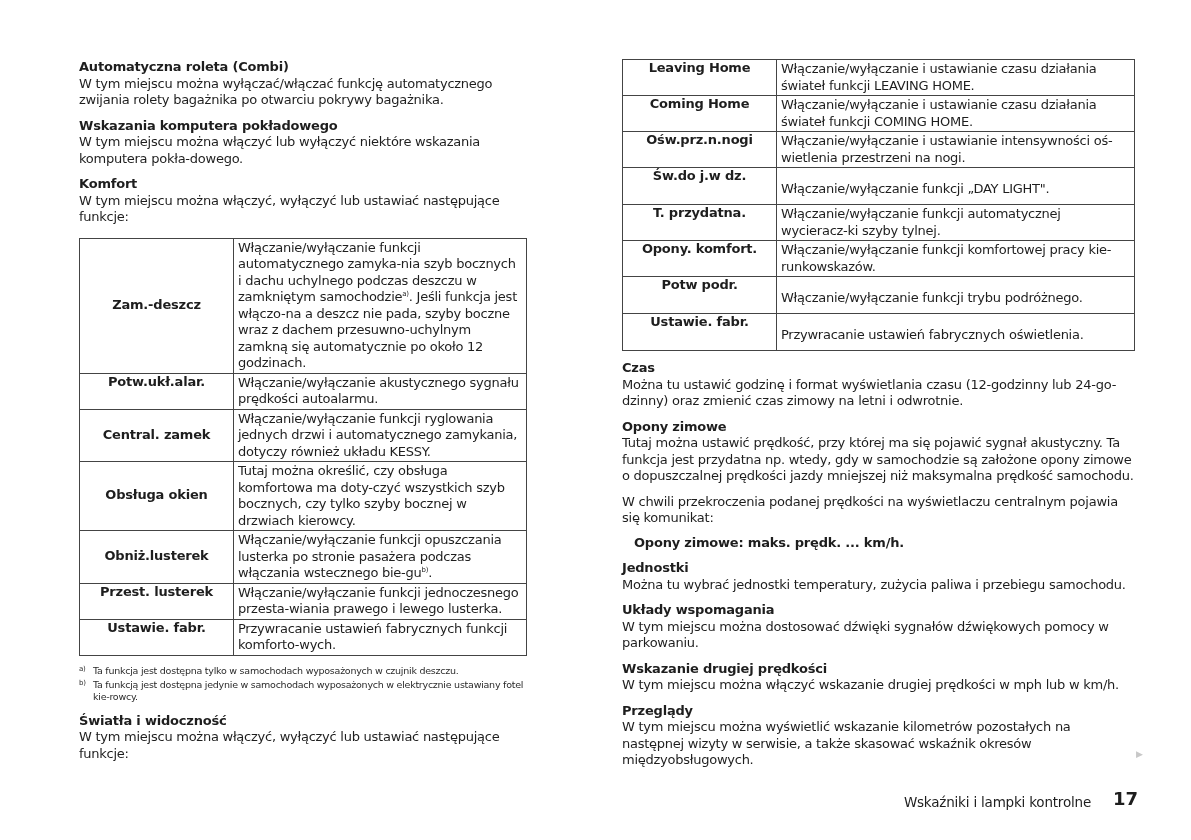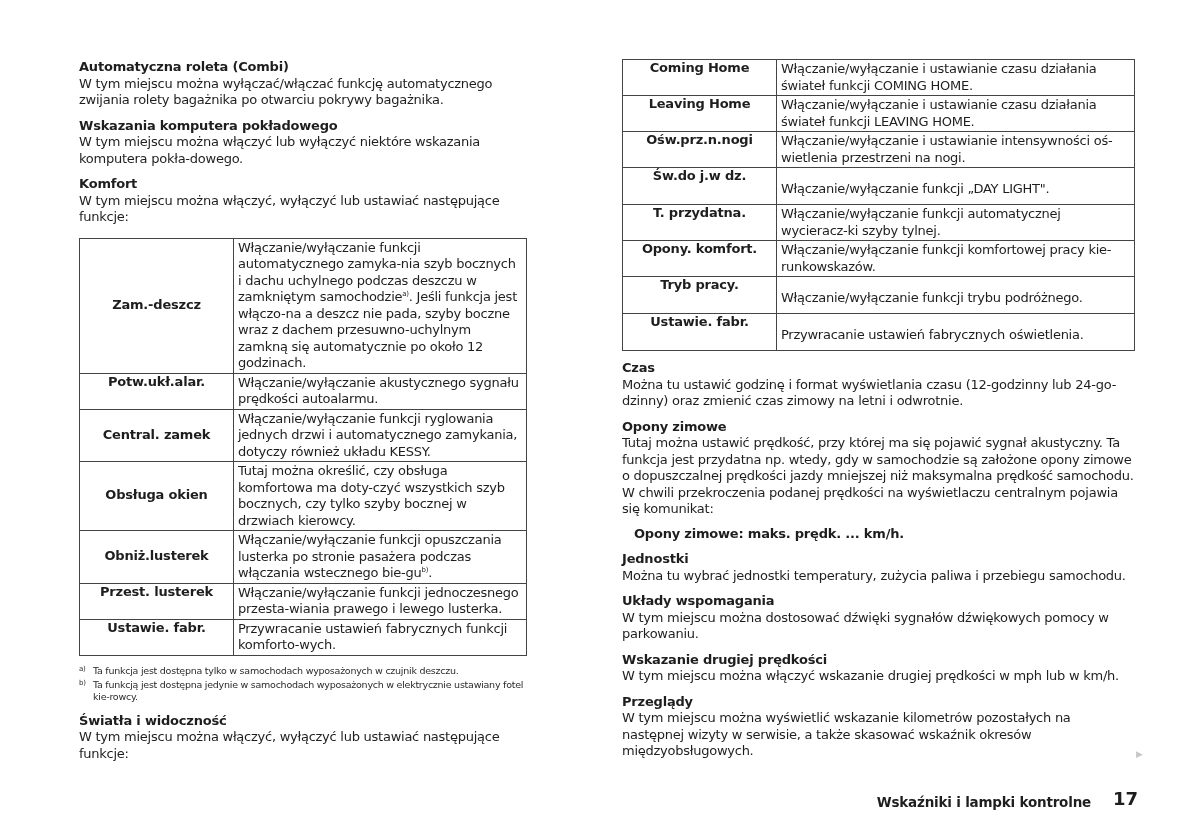--- a/index.html
+++ b/index.html
@@ -16,21 +16,21 @@
   .col-right { left: 622px; width: 513px; }
 
   .section { margin-bottom: 9px; }
   .section h3 {
     font-size: 13px;
     font-weight: bold;
     line-height: 16.5px;
     letter-spacing: -0.2px;
   }
   .section p { letter-spacing: -0.25px; }
-  .section p + p { }
+  .section p + p { margin-top: 9px; }
   .section .message {
     font-weight: bold;
     margin-top: 8px;
     padding-left: 12px;
     letter-spacing: -0.2px;
   }
 
   table.settings {
     width: 100%;
     border-collapse: collapse;
@@ -84,21 +84,21 @@
     color: #c8c8c8;
   }
   .footer {
     position: absolute;
     top: 791px;
     left: 880px;
     width: 260px;
     text-align: right;
   }
   .footer .chapter {
-    font-weight: bold;
+    font-weight: normal;
     font-size: 13.5px;
     letter-spacing: -0.2px;
     position: absolute;
     right: 49px;
     top: 3px;
     white-space: nowrap;
   }
   .footer .pagenum {
     font-weight: bold;
     font-size: 18px;
@@ -175,45 +175,45 @@
     <h3>Światła i widoczność</h3>
     <p>W tym miejscu można włączyć, wyłączyć lub ustawiać następujące funkcje:</p>
   </div>
 </div>
 
 <div class="col col-right">
 
   <table class="settings" style="margin-top:0">
     <tbody>
         <tr>
+      <td class="label top">Leaving Home</td>
+      <td class="desc">Włączanie/wyłączanie i ustawianie czasu działania świateł funkcji LEAVING HOME.</td>
+    </tr>
+    <tr>
       <td class="label top">Coming Home</td>
       <td class="desc">Włączanie/wyłączanie i ustawianie czasu działania świateł funkcji COMING HOME.</td>
-    </tr>
-    <tr>
-      <td class="label top">Leaving Home</td>
-      <td class="desc">Włączanie/wyłączanie i ustawianie czasu działania świateł funkcji LEAVING HOME.</td>
     </tr>
     <tr>
       <td class="label top">Ośw.prz.n.nogi</td>
       <td class="desc">Włączanie/wyłączanie i ustawianie intensywności oś-wietlenia przestrzeni na nogi.</td>
     </tr>
     <tr class="tall">
       <td class="label top">Św.do j.w dz.</td>
       <td class="desc">Włączanie/wyłączanie funkcji „DAY LIGHT".</td>
     </tr>
     <tr>
       <td class="label top">T. przydatna.</td>
       <td class="desc">Włączanie/wyłączanie funkcji automatycznej wycieracz-ki szyby tylnej.</td>
     </tr>
     <tr>
       <td class="label top">Opony. komfort.</td>
       <td class="desc">Włączanie/wyłączanie funkcji komfortowej pracy kie-runkowskazów.</td>
     </tr>
     <tr class="tall">
-      <td class="label top">Tryb pracy.</td>
+      <td class="label top">Potw podr.</td>
       <td class="desc">Włączanie/wyłączanie funkcji trybu podróżnego.</td>
     </tr>
     <tr class="tall">
       <td class="label top">Ustawie. fabr.</td>
       <td class="desc">Przywracanie ustawień fabrycznych oświetlenia.</td>
     </tr>
   </tbody>
     </table>
 
   <div class="section">

